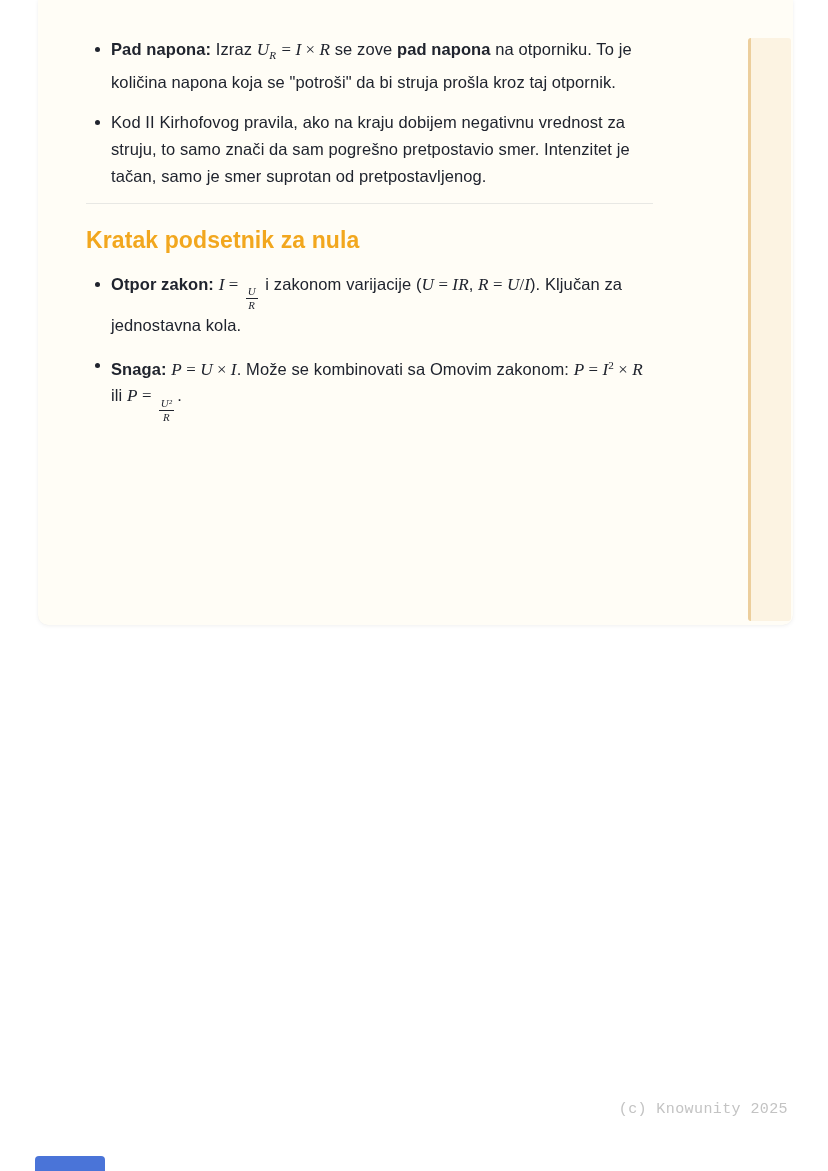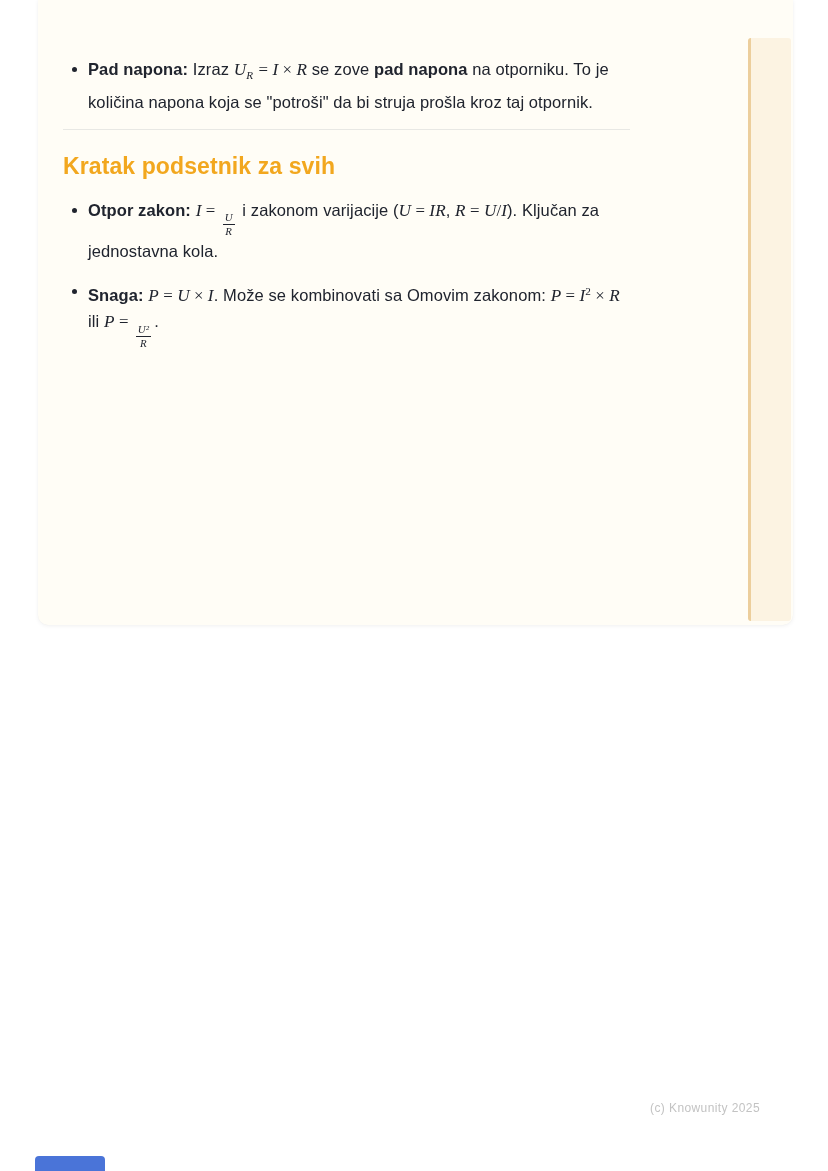--- a/index.html
+++ b/index.html
@@ -22,23 +22,22 @@
   .stripe {
     position:absolute;
     top:38px; right:2px; bottom:4px;
     width:43px;
     background:var(--stripe_fill, #fcf3e2);
     border-left:3px solid var(--stripe_border, #ecce9c);
     border-radius:3px;
   }
   .content {
     position:absolute;
-    left:25px; top:0;
+    left:48px; top:0;
     width:572px;
-    margin-top:20px;
   }
   ul.bullets { list-style:none; }
   ul.bullets li {
     position:relative;
     padding-left:25px;
     font-size:16.5px;
     line-height:27px;
     letter-spacing:0.1px;
   }
   ul.bullets li::before {
@@ -82,47 +81,49 @@
     display:inline-flex; flex-direction:column; align-items:center;
     vertical-align:-0.5em;
     font-family:"Liberation Serif", serif; font-style:italic;
     font-size:0.66em; line-height:1.18;
     margin:0 3px;
   }
   .frac .num { border-bottom:1px solid currentColor; padding:0 2px 0 2px; }
   .frac .den { padding:0 1px; }
   .footer {
     position:absolute;
-    top:1101px; right:68px;
-    font-size:12px;
+    top:1101px; right:40px;
+    font-size:15px;
     letter-spacing:0.4px;
     color:var(--footer, #c3c3c3);
+    font-family:Liberation Mono, monospace;
   }
   .next-page-peek {
     position:absolute;
     left:35px; bottom:0;
     width:70px; height:15px;
     background:var(--peek_blue, #4a74d8);
     border-radius:4px 4px 0 0;
   }
 </style>
 </head>
 <body>
 
 <div class="card">
   <div class="stripe"></div>
   <div class="content">
 
     <ul class="bullets top-list">
       <li><span class="seg-b">Pad napona:</span><span> Izraz </span><span class="seg-m">U</span><span class="seg-msub">R</span><span class="seg-mr"> = </span><span class="seg-m">I</span><span class="seg-mr"> × </span><span class="seg-m">R</span><span> se zove </span><span class="seg-b">pad napona</span><span> na otporniku. To je količina napona koja se "potroši" da bi struja prošla kroz taj otpornik.</span></li>
+      <li><span>Kod II Kirhofovog pravila, ako na kraju dobijem negativnu vrednost za struju, to samo znači da sam pogrešno pretpostavio smer. Intenzitet je tačan, samo je smer suprotan od pretpostavljenog.</span></li>
     </ul>
 
     <hr class="divider">
 
-    <h2 class="heading">Kratak podsetnik za svih</h2>
+    <h2 class="heading">Kratak podsetnik za nula</h2>
 
     <ul class="bullets summary-list">
       <li><span class="seg-b">Otpor zakon:</span><span> </span><span class="seg-m">I</span><span class="seg-mr"> = </span><span class="frac">
             <span class="num">U</span>
             <span class="den">R</span>
           </span><span> i zakonom varijacije (</span><span class="seg-m">U</span><span class="seg-mr"> = </span><span class="seg-m">IR</span><span>, </span><span class="seg-m">R</span><span class="seg-mr"> = </span><span class="seg-m">U</span><span class="seg-mr">/</span><span class="seg-m">I</span><span>). Ključan za jednostavna kola.</span></li>
       <li><span class="seg-b">Snaga:</span><span> </span><span class="seg-m">P</span><span class="seg-mr"> = </span><span class="seg-m">U</span><span class="seg-mr"> × </span><span class="seg-m">I</span><span>. Može se kombinovati sa Omovim zakonom: </span><span class="seg-m">P</span><span class="seg-mr"> = </span><span class="seg-m">I</span><span class="seg-sup">2</span><span class="seg-mr"> × </span><span class="seg-m">R</span><span> ili </span><span class="seg-m">P</span><span class="seg-mr"> = </span><span class="frac">
             <span class="num">U²</span>
             <span class="den">R</span>
           </span><span>.</span></li>

